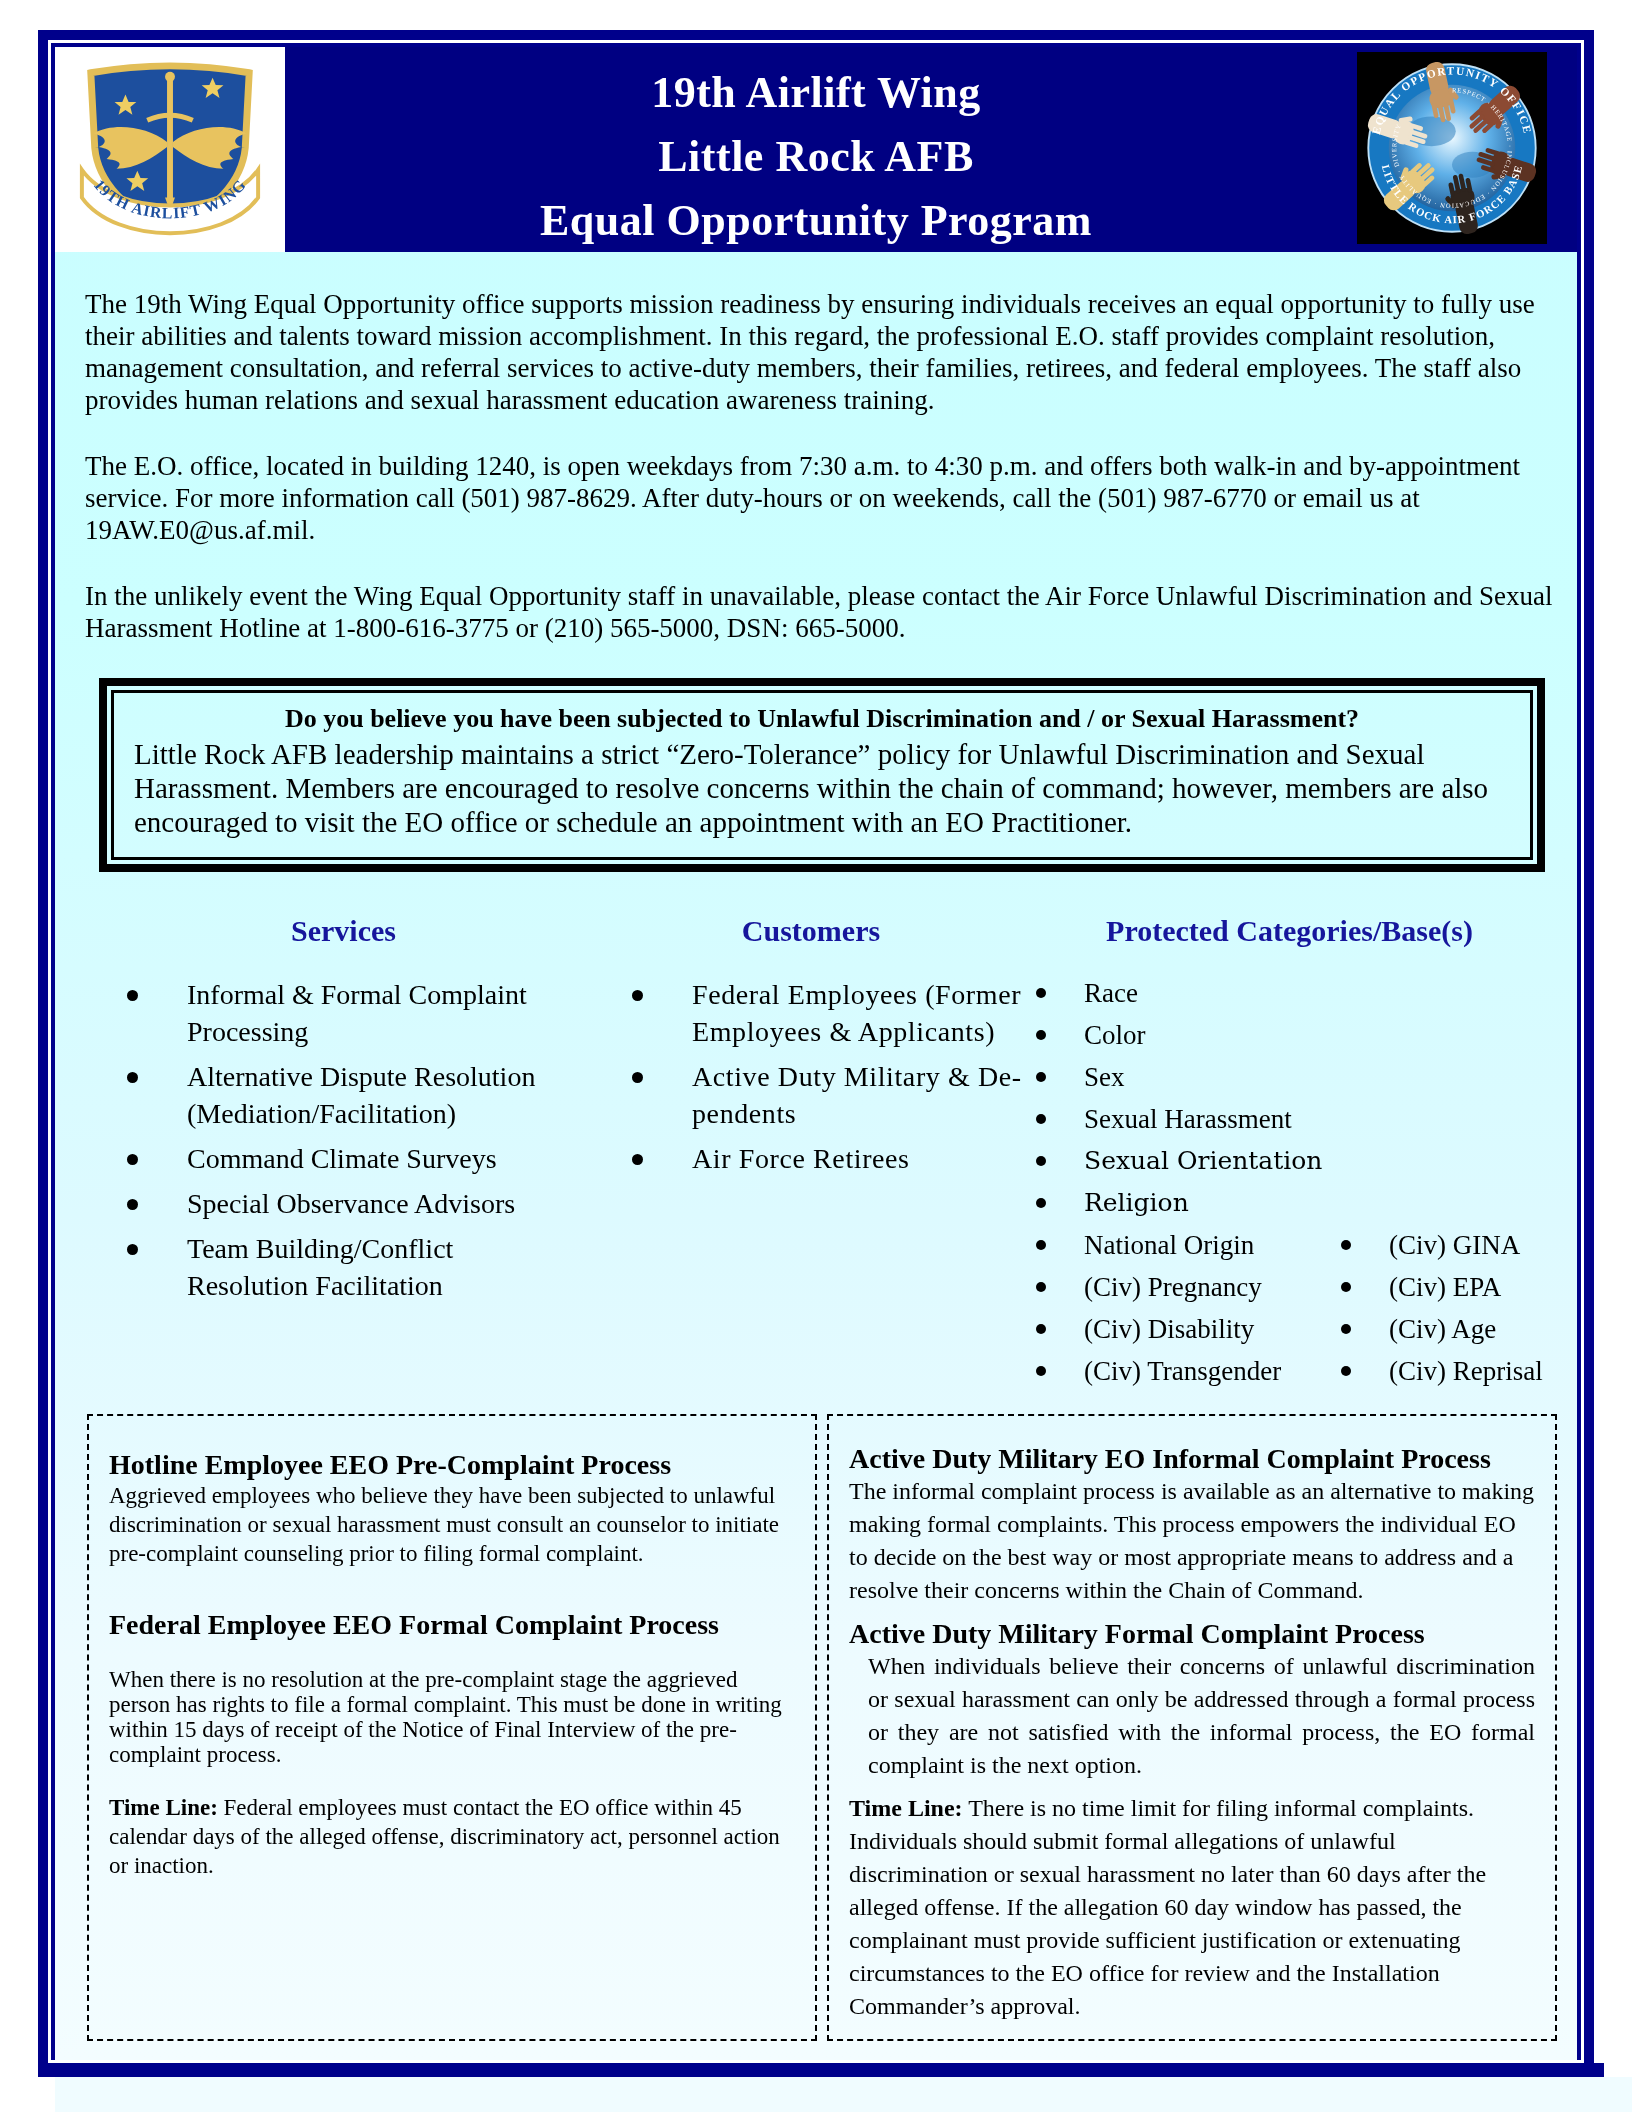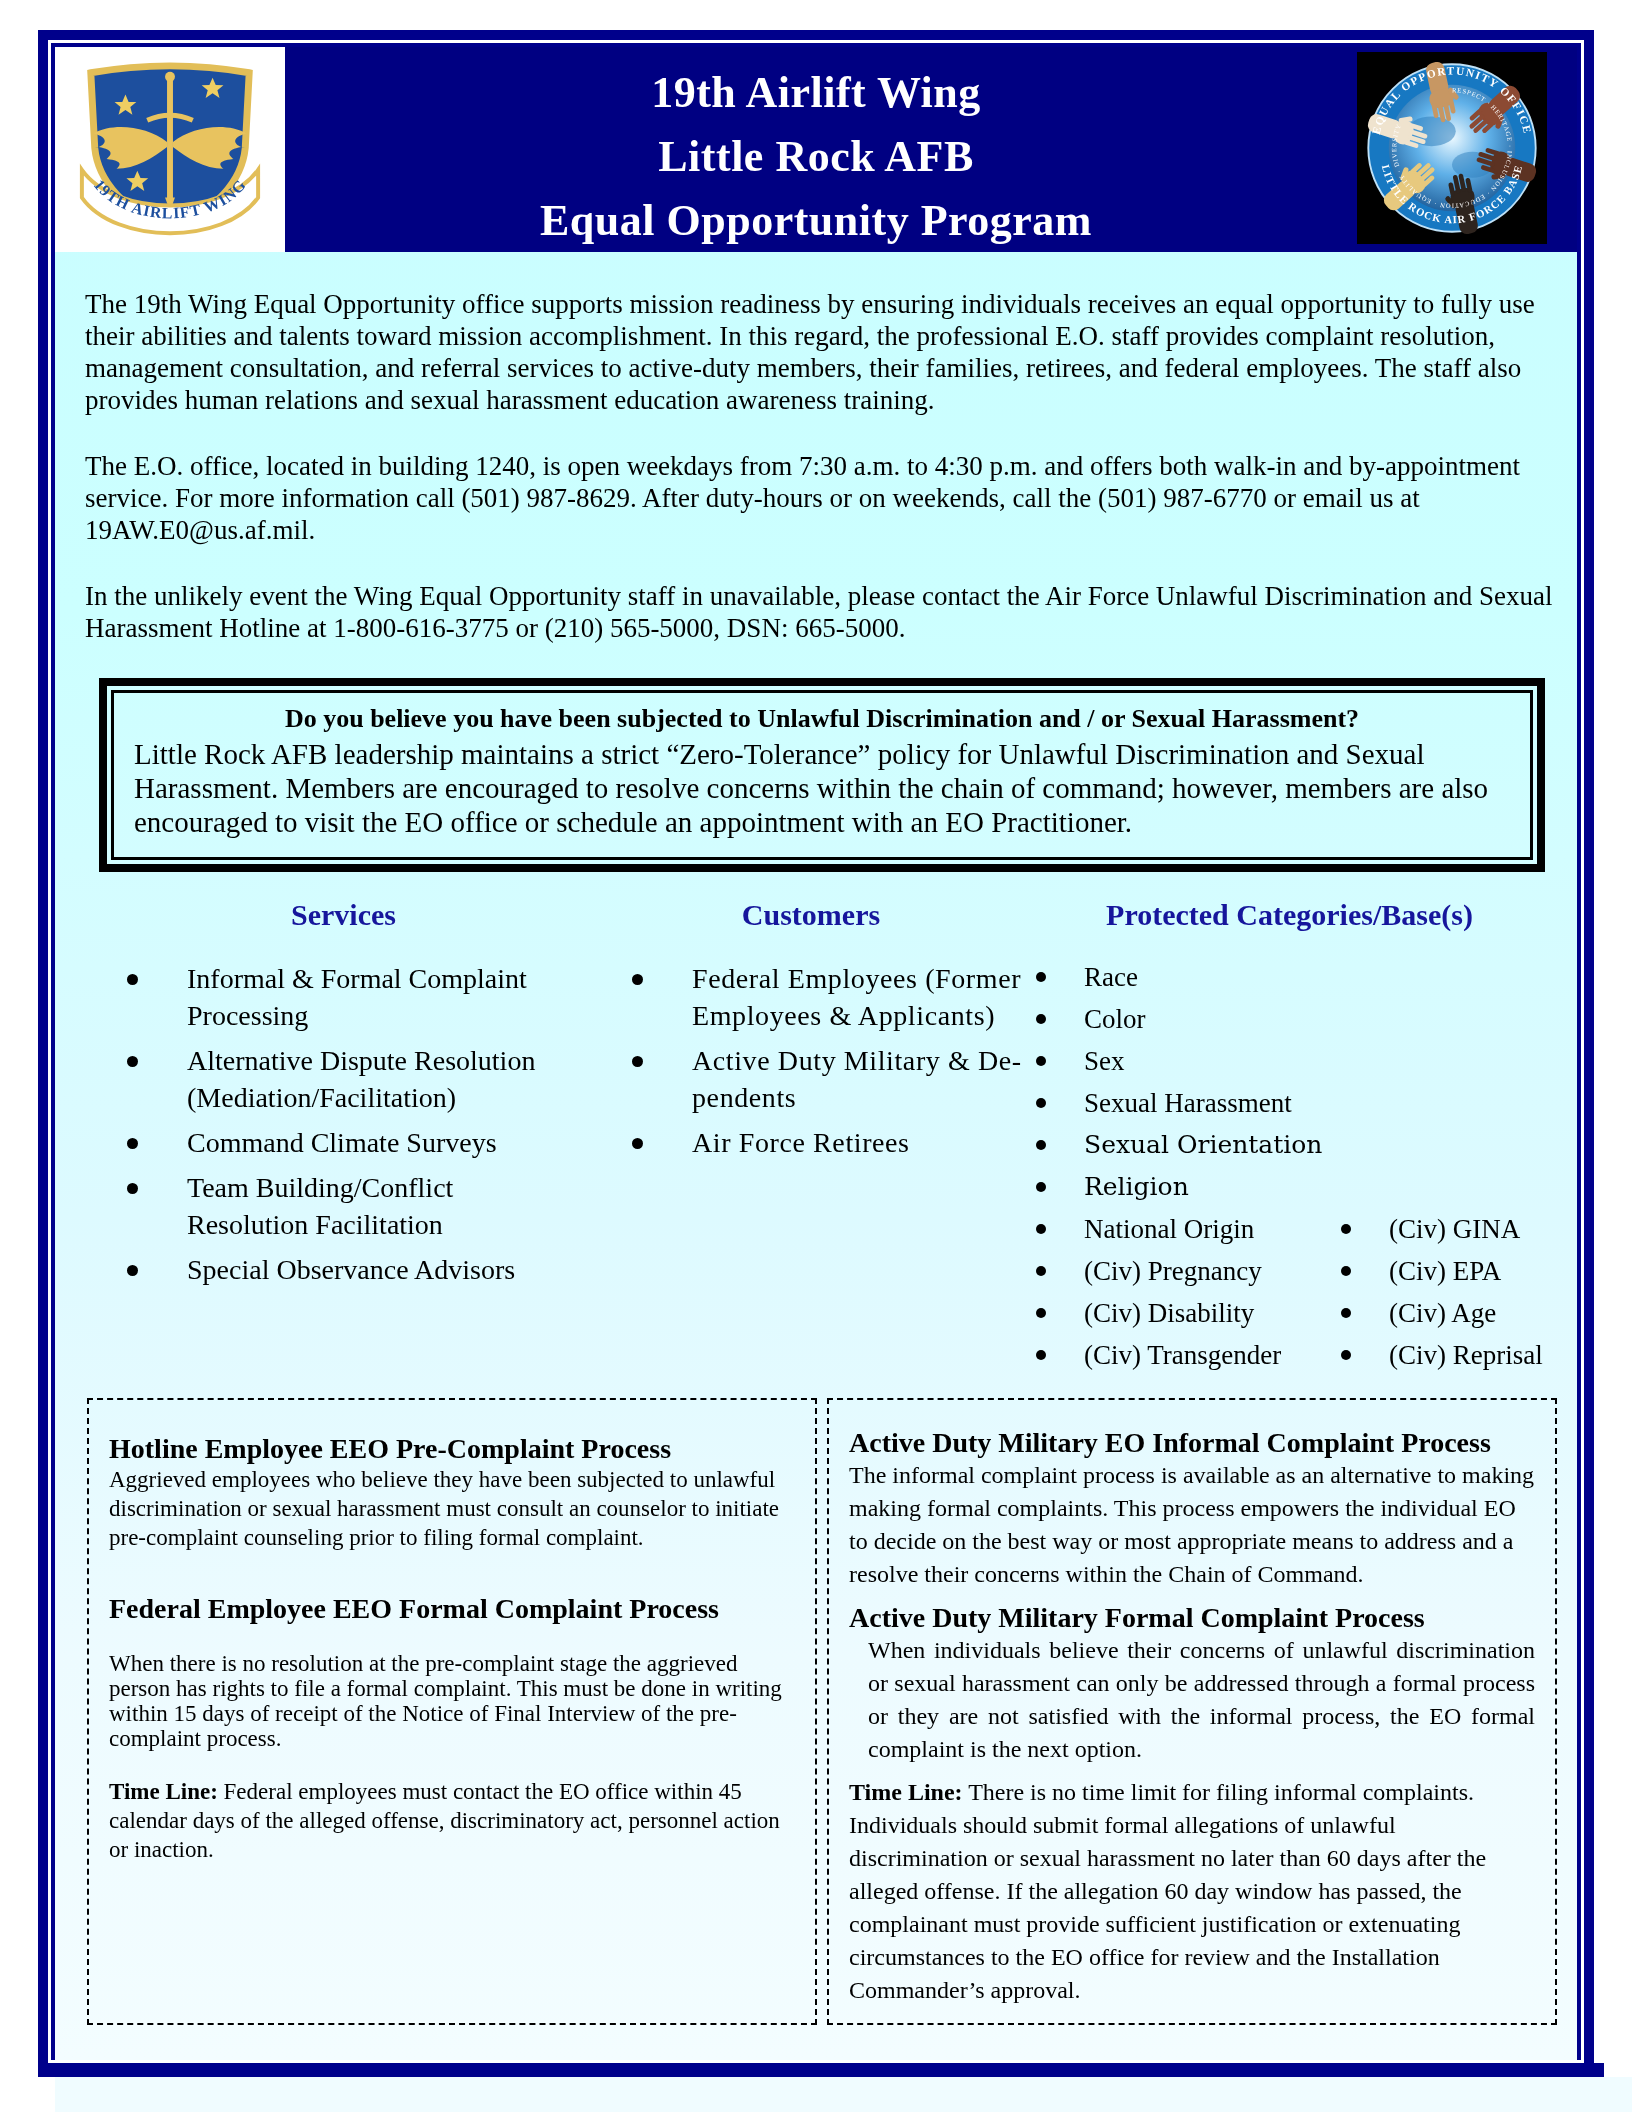--- a/index.html
+++ b/index.html
@@ -34,21 +34,21 @@
   }
   
   .content{padding:36px 18px 0 30px;}
   .intro p{margin:0 0 34px 0;font-size:27px;line-height:32px;}
   
   .alert{margin:2px 14px 0 14px;border:8px solid #000;padding:4px;}
   .alert-inner{border:3px solid #000;padding:8px 20px 18px 20px;}
   .alert-title{text-align:center;font-weight:bold;font-size:26px;line-height:36px;}
   .alert-body{font-size:29px;line-height:34px;}
   
-  .cols{display:flex;margin-top:26px;padding:0 6px;}
+  .cols{display:flex;margin-top:42px;padding:0 6px;}
   .col-h{font-weight:bold;font-size:30px;color:#16169c;text-align:center;margin-bottom:28px;}
   .col-services{width:505px;}
   .col-customers{width:430px;}
   .col-protected{flex:1;}
   .b-item{position:relative;padding-left:96px;font-size:28px;line-height:37px;margin-bottom:8px;white-space:pre-line;}
   .b-item::before{content:"";position:absolute;left:36px;top:14px;width:11px;height:11px;border-radius:50%;background:#000;}
   .col-customers .b-item{letter-spacing:.6px;}
   .prot-wrap{display:flex;}
   .prot-a{width:305px;}
   .prot-b{margin-top:252px;}
@@ -170,23 +170,23 @@
 
       <div class="cols">
 
         <div class="col-services">
           <div class="col-h">Services</div>
           <div class="b-item">Informal &amp; Formal Complaint
 Processing</div>
           <div class="b-item">Alternative Dispute Resolution
 (Mediation/Facilitation)</div>
           <div class="b-item">Command Climate Surveys</div>
+          <div class="b-item">Special Observance Advisors</div>
           <div class="b-item">Team Building/Conflict
 Resolution Facilitation</div>
-          <div class="b-item">Special Observance Advisors</div>
         </div>
 
         <div class="col-customers">
           <div class="col-h">Customers</div>
           <div class="b-item">Federal Employees (Former
 Employees &amp; Applicants)</div>
           <div class="b-item">Active Duty Military &amp; De-
 pendents</div>
           <div class="b-item">Air Force Retirees</div>
         </div>

